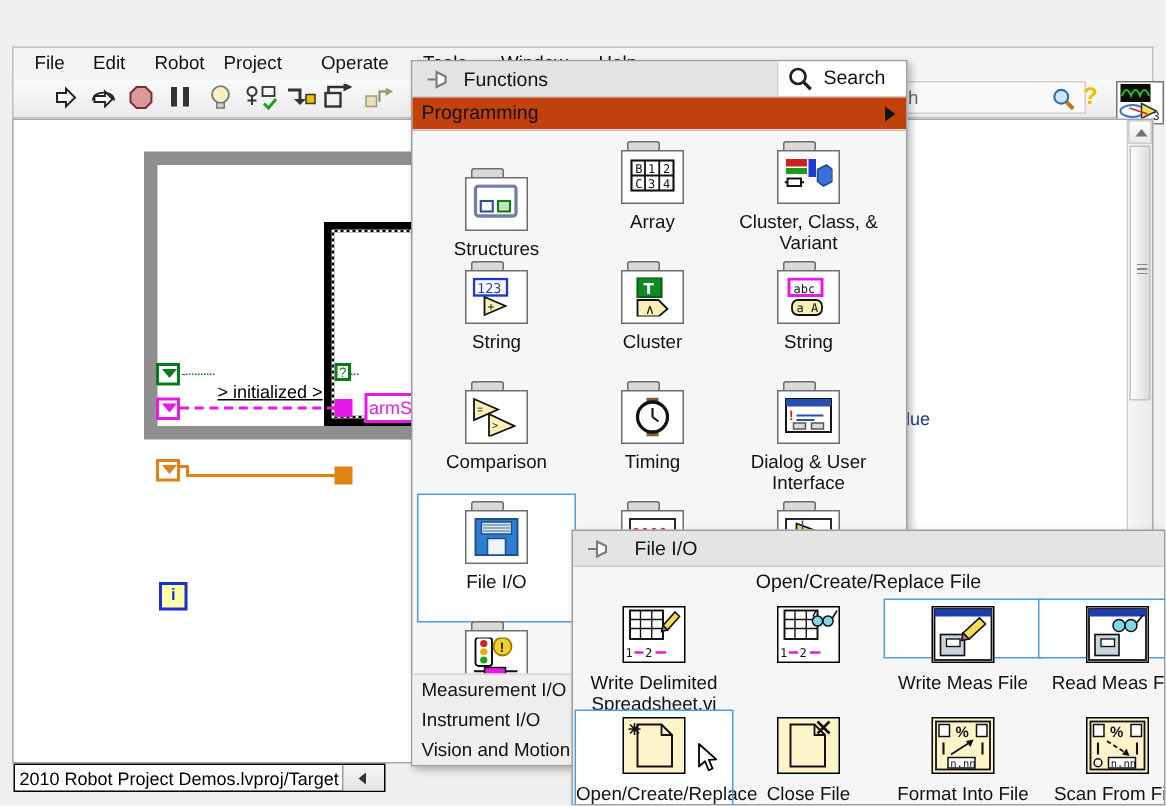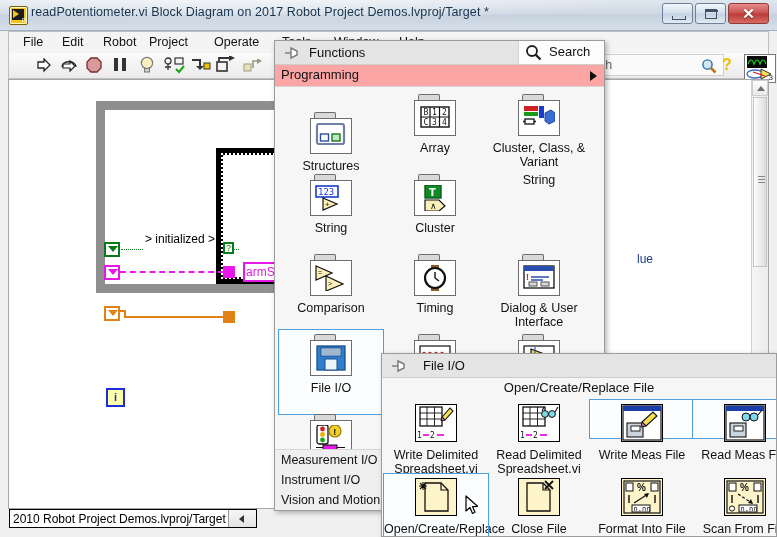--- a/index.html
+++ b/index.html
@@ -112,21 +112,21 @@
     background:#f6f6f6;border:1px solid #9c9c9c;box-sizing:border-box;
     box-shadow:2px 2px 5px rgba(0,0,0,.28);}
   .pal-title{position:absolute;left:0;top:0;width:100%;height:24px;
     background:#e4e4e4;border-bottom:1px solid #cdcdcd;box-sizing:border-box;}
   .pal-title .pin-ic{position:absolute;left:9px;top:5px;width:17px;height:14px;}
   .pal-title .ttl{position:absolute;left:34px;top:4px;font-size:13px;color:#111;}
   .pal-search{position:absolute;right:0;top:0;width:86px;height:23px;
     background:#fdfdfd;border-left:1px solid #d3d3d3;box-sizing:border-box;cursor:default;}
   .pal-search .lbl{position:absolute;left:30px;top:3px;font-size:13px;color:#111;}
   .pal-crumb{position:absolute;left:0;top:24px;width:100%;height:22px;
-    background:#fca5a5;border-bottom:1px solid #d6d6d6;box-sizing:border-box;}
+    background:#c2410c;border-bottom:1px solid #d6d6d6;box-sizing:border-box;}
   .pal-crumb .txt{position:absolute;left:6px;top:2px;font-size:13px;color:#111;}
   .pal-crumb .tri{position:absolute;right:7px;top:6px;width:0;height:0;
     border-top:5px solid transparent;border-bottom:5px solid transparent;border-left:7px solid #111;}
 
   .pal-grid{position:absolute;left:0;top:47px;width:100%;}
   .pitem{position:absolute;width:104px;text-align:center;cursor:default;}
   .pitem.sel{outline:1px solid #4d9fe0;background:#fbfdff;}
   .pitem .cap{display:block;font-size:12.5px;color:#111;line-height:14px;margin-top:3px;}
 
   
@@ -155,39 +155,20 @@
   .ioitem{position:absolute;width:104px;text-align:center;cursor:default;}
   .ioitem.sel{outline:1px solid #4d9fe0;background:#fbfdff;}
   .ioitem .cap{display:block;font-size:12.5px;color:#111;line-height:14px;margin-top:6px;}
   svg{display:block;}
 </style>
 </head>
 <body>
 
 <div id="lv-window">
 
-  <div id="titlebar">
-    <div class="glow"></div>
-    <div id="app-icon">
-      <div class="ai-in"></div>
-        <div class="ai-arrow"></div>
-        <div class="ai-r">R</div>
-    </div>
-    <div id="title-text">readPotentiometer.vi Block Diagram on 2017 Robot Project Demos.lvproj/Target *</div>
-
-    <div class="wbtn" id="btn-min">
-        <div class="g"></div>
-      </div>
-    <div class="wbtn" id="btn-max">
-        <div class="g"></div>
-      </div>
-    <div class="wbtn" id="btn-close">
-      <div class="g">✕</div>
-    </div>
-  </div>
 
   <div id="menubar">
     <div class="mi" style="left:14px">File</div>
     <div class="mi" style="left:53px">Edit</div>
     <div class="mi" style="left:94px">Robot</div>
     <div class="mi" style="left:140px">Project</div>
     <div class="mi" style="left:205px">Operate</div>
     <div class="mi" style="left:273px">Tools</div>
     <div class="mi" style="left:325px">Window</div>
     <div class="mi" style="left:390px">Help</div>
@@ -298,42 +279,42 @@
       <div class="vi-node" style="left:265px;top:57px;width:40px;height:20px;">
         <div class="pin"></div>
         <span style="position:absolute;left:18px;top:3px;">R</span>
       </div>
 
       <div class="tunnel term-green" style="left:95px;top:162px;">
         <div class="term-tri" style="border-top:6px solid #0a7a19;"></div>
       </div>
 
       <div style="position:absolute;left:112px;top:169px;width:22px;height:0;border-top:1px dotted #0a7a19;"></div>
-      <div class="dim-txt" style="left:136px;top:152px;">&gt; initialized &gt;</div>
+      <div class="dim-txt" style="left:136px;top:174px;text-decoration:underline;">&gt; initialized &gt;</div>
       <div style="position:absolute;left:214px;top:169px;width:16px;height:0;border-top:1px dotted #0a7a19;"></div>
       <div class="node-sq-green" style="left:214px;top:162px;">?</div>
 
       <div class="tunnel term-mag" style="left:95px;top:185px;">
         <div class="term-tri" style="border-top:6px solid #e619e6;"></div>
       </div>
       <div style="position:absolute;left:111px;top:191px;width:104px;height:0;border-top:2px dashed #e619e6;"></div>
       <div class="node-sq-mag" style="left:214px;top:186px;"></div>
       <div class="str-label" style="left:234px;top:182px;height:20px;line-height:16px;">armSe</div>
 
       <div class="tunnel term-orng" style="left:95px;top:226px;">
         <div class="term-tri" style="border-top:6px solid #e08214;"></div>
       </div>
       <div class="wire-orng" style="position:absolute;left:111px;top:230px;width:6px;height:2px;"></div>
       <div class="wire-orng" style="position:absolute;left:115px;top:230px;width:2px;height:8px;"></div>
       <div class="wire-orng" style="position:absolute;left:115px;top:236px;width:102px;height:2px;"></div>
       <div class="node-sq-orng" style="left:214px;top:231px;"></div>
 
       <div class="iter-i" style="left:97px;top:308px;">i</div>
 
-      <div class="blue-txt" style="left:595px;top:172px;padding-left:33px;">lue</div>
+      <div class="blue-txt" style="left:595px;top:192px;">lue</div>
     </div>
 
     <div id="vscroll">
       <div class="arw up">
           <div class="tri"></div>
         </div>
       <div class="thumb">
           <div class="grip"></div>
         </div>
       <div class="arw dn">
@@ -447,20 +428,30 @@
           <rect x="6" y="0" width="16" height="13" fill="#0f8a27" stroke="#0a5c1a" stroke-width="1.4"></rect>
           <text x="10" y="11" font-size="10" font-weight="bold" fill="#fff" font-family="DejaVu Sans, sans-serif">T</text>
           <path d="M6 15 L20 15 L26 21 L20 26 L6 26 Z" fill="#fbf0b8" stroke="#111" stroke-width="1.2"></path>
           <text x="11" y="24" font-size="9" fill="#111">∧</text>
         </svg>
       </div>
       <span class="cap">Cluster</span>
     </div>
 
     <div class="pitem" style="left:212px;top:82px">
+      <div class="fico">
+        <div class="tab"></div>
+          <div class="body"></div>
+        <svg class="inner" width="32" height="26" viewBox="0 0 32 26">
+          <rect x="3" y="1" width="22" height="11" fill="#fff" stroke="#e619e6" stroke-width="2"></rect>
+          <text x="6" y="10" font-size="8" font-family="DejaVu Sans Mono, monospace" fill="#111">abc</text>
+          <rect x="5" y="15" width="20" height="10" rx="4" fill="#fbf0b8" stroke="#111" stroke-width="1.2"></rect>
+          <text x="8" y="23" font-size="8" font-family="DejaVu Sans Mono, monospace" fill="#111">a A</text>
+        </svg>
+      </div>
       <span class="cap">String</span>
     </div>
 
     <div class="pitem" style="left:4px;top:162px">
       <div class="fico">
         <div class="tab"></div>
           <div class="body"></div>
         <svg class="inner" width="32" height="26" viewBox="0 0 32 26">
           <polygon points="1,1 17,8 1,15" fill="#fbf0b8" stroke="#111" stroke-width="1.2"></polygon>
           <text x="3" y="10" font-size="7" fill="#111">=</text>
@@ -603,21 +594,20 @@
         <path d="M4 8 L26 8 M4 14 L26 14 M11 2 L11 21 M18.5 2 L18.5 21" stroke="#111" stroke-width=".9"></path>
         <circle cx="26" cy="9" r="3.4" fill="#7fd8e8" stroke="#111" stroke-width="1"></circle>
         <circle cx="33" cy="9" r="3.4" fill="#7fd8e8" stroke="#111" stroke-width="1"></circle>
         <path d="M29.5 9 L30 9 M36 7 L39 2 M23 6 L25 2" stroke="#111" stroke-width="1.1"></path>
         <text x="1" y="33" font-size="8" font-family="DejaVu Sans Mono, monospace" fill="#111">1</text>
         <path d="M7 30 L13 30" stroke="#e619e6" stroke-width="1.8"></path>
         <text x="14" y="33" font-size="8" font-family="DejaVu Sans Mono, monospace" fill="#111">2</text>
         <path d="M21 30 L28 30" stroke="#e619e6" stroke-width="1.8"></path>
       </svg>
     </div>
-    <span class="cap">Read Delimited Spreadsheet.vi</span>
   </div>
 
   <div class="ioitem sel" style="left:208px;top:46px;height:38px">
     <div class="vico">
       <svg width="40" height="36" viewBox="0 0 40 36">
         <rect x="1" y="1" width="38" height="34" fill="#fff" stroke="#111" stroke-width="1.2"></rect>
         <rect x="1" y="1" width="38" height="5" fill="#1b3ea8"></rect>
         <rect x="5" y="18" width="16" height="14" fill="#c9d4df" stroke="#111" stroke-width="1.1"></rect>
         <rect x="9" y="21" width="9" height="5" fill="#fff" stroke="#111" stroke-width=".9"></rect>
         <path d="M20 17 L31 7 L35 11 L24 21 Z" fill="#f5dd55" stroke="#111" stroke-width="1.1"></path>

